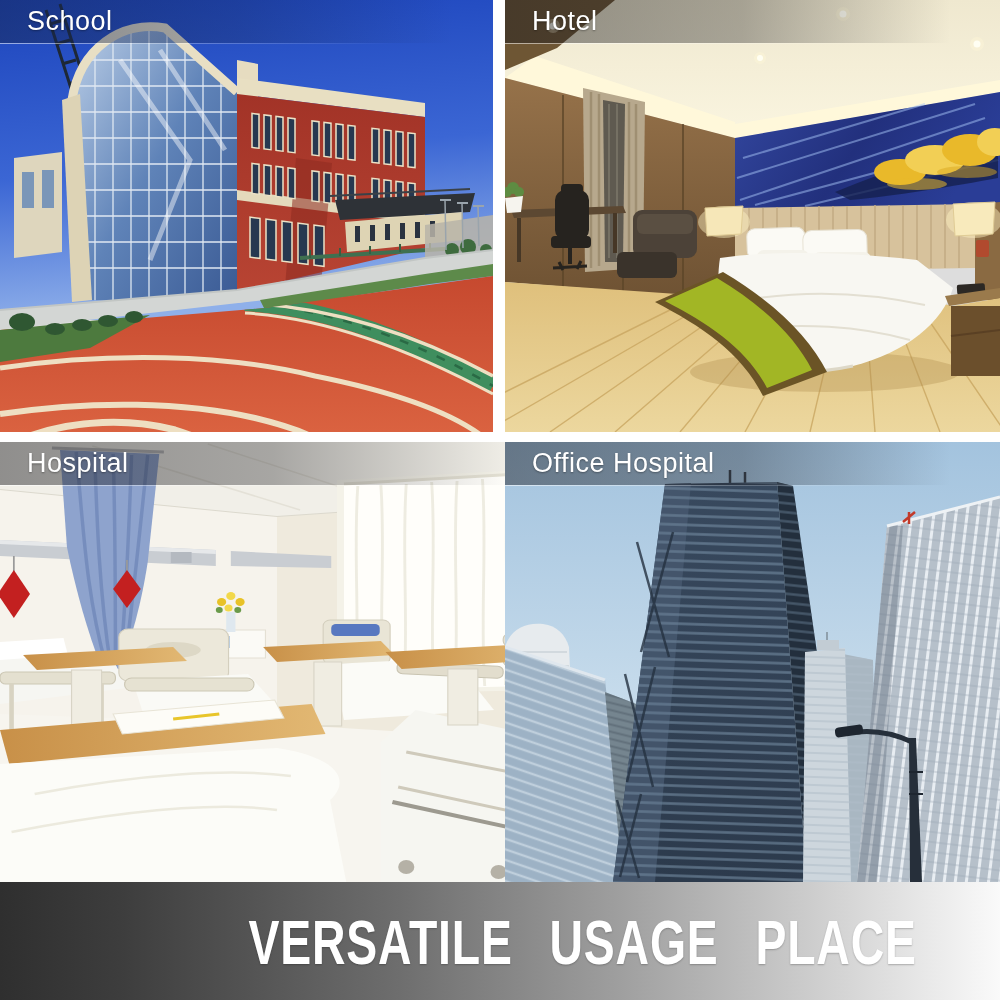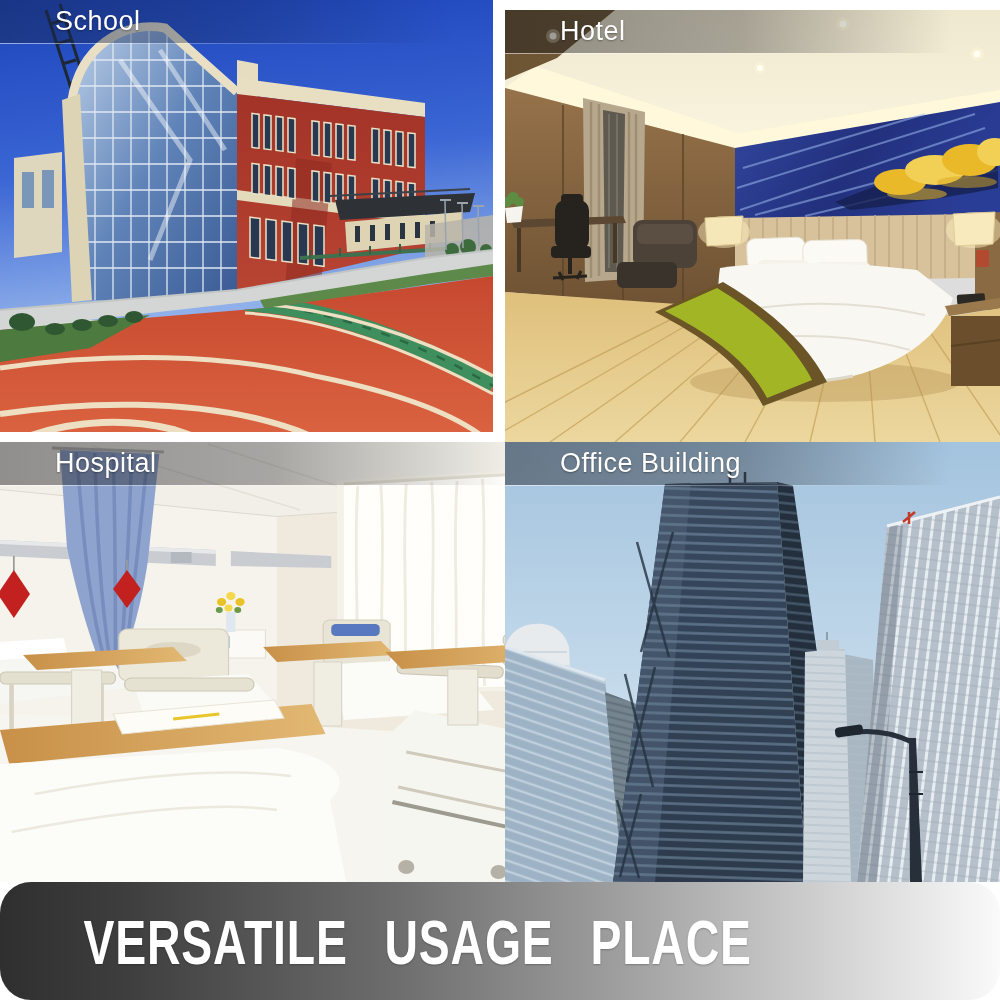--- a/index.html
+++ b/index.html
@@ -1,35 +1,35 @@
 <!DOCTYPE html>
 <html style="--banner_dark: #2f2f2f; --banner_light: #fafafa; --banner_text: #ffffff; --label_text: #ffffff; --track_red: #cf4a32; --lane_cream: #eedfc2; --infield_green: #3f8e5e; --sky_deep_blue: #1c44bc; --runner_green: #a2b625; --art_blue: #2a3d96; --curtain_blue: #8ea3cd; --office_sky: #a3c3de; --gap_white: #ffffff;"><head>
 <meta charset="utf-8">
 <style>
   html,body{margin:0;padding:0;background:#fff;}
   .stage{position:relative;width:1000px;height:1000px;background:#fff;overflow:hidden;
          font-family:"Liberation Sans",sans-serif;}
   .panel{position:absolute;margin:0;padding:0;overflow:hidden;background:#ddd;}
   .panel svg{display:block;width:100%;height:100%;}
   .panel-school{left:0;top:0;width:493px;height:432px;}
-  .panel-hotel{left:505px;top:10px;width:495px;height:432px;}
+  .panel-hotel{left:505px;top:0;width:495px;height:432px;}
   .panel-hospital{left:0;top:442px;width:569px;height:440px;}
   .panel-office{left:505px;top:442px;width:495px;height:440px;}
   .band{position:absolute;left:0;top:0;width:100%;height:43px;display:flex;align-items:center;
         padding-left:27px;box-sizing:border-box;
         background:linear-gradient(90deg,rgba(25,25,30,.45) 0%,rgba(25,25,30,.34) 48%,rgba(25,25,30,0) 90%);}
   .band.blue{background:linear-gradient(90deg,rgba(22,38,80,.50) 0%,rgba(22,38,80,.30) 48%,rgba(22,38,80,0) 92%);}
   .band::after{content:"";position:absolute;left:0;right:0;bottom:-1px;height:1px;
         background:linear-gradient(90deg,rgba(255,255,255,.55),rgba(255,255,255,0) 80%);}
   .band span{color:var(--label_text,#fff);font-size:27px;letter-spacing:.5px;
-        text-shadow:0 1px 2px rgba(0,0,0,.35);margin-left:28px;}
+        text-shadow:0 1px 2px rgba(0,0,0,.35);}
   .banner{position:absolute;left:0;top:882px;width:1000px;height:118px;
-        display:flex;align-items:center;justify-content:flex-start;
+        display:flex;align-items:center;justify-content:flex-end;
         background:linear-gradient(90deg,var(--banner_dark,#2f2f2f) 0%,#3d3d3d 12%,#6e6e6e 40%,
-                   #9f9f9f 62%,#cfcfcf 82%,var(--banner_light,#fafafa) 100%);border-radius:31px;}
+                   #9f9f9f 62%,#cfcfcf 82%,var(--banner_light,#fafafa) 100%);}
   .banner span{color:var(--banner_text,#fff);font-size:58px;font-weight:700;white-space:nowrap;
         letter-spacing:1px;word-spacing:.5em;transform:scale(.8,1.08);
         text-shadow:0 1px 2px rgba(0,0,0,.25);}
 </style>
 </head>
 <body>
 
 <div class="stage">
 
   <figure class="panel panel-school" aria-label="red brick school building with curved glass atrium and red running track">
@@ -515,21 +515,21 @@
       </g>
 
       <g>
         <polygon points="404,296 411,296 417,440 405,440" fill="#262f3a"></polygon>
         <path d="M407,300 C390,292 372,288 352,290" stroke="#262f3a" stroke-width="5" fill="none"></path>
         <rect x="330" y="284" width="28" height="10" rx="4" fill="#1e2630" transform="rotate(-8 344 289)"></rect>
         <path d="M404,330 H418 M404,352 H418" stroke="#1e2630" stroke-width="2"></path>
       </g>
     </svg>
     <div class="band">
-      <span>Office Building</span>
+      <span>Office Hospital</span>
     </div>
   </figure>
 
   <div class="banner">
     <span>VERSATILE USAGE PLACE</span>
   </div>
 
 </div>
 
 </body></html>

